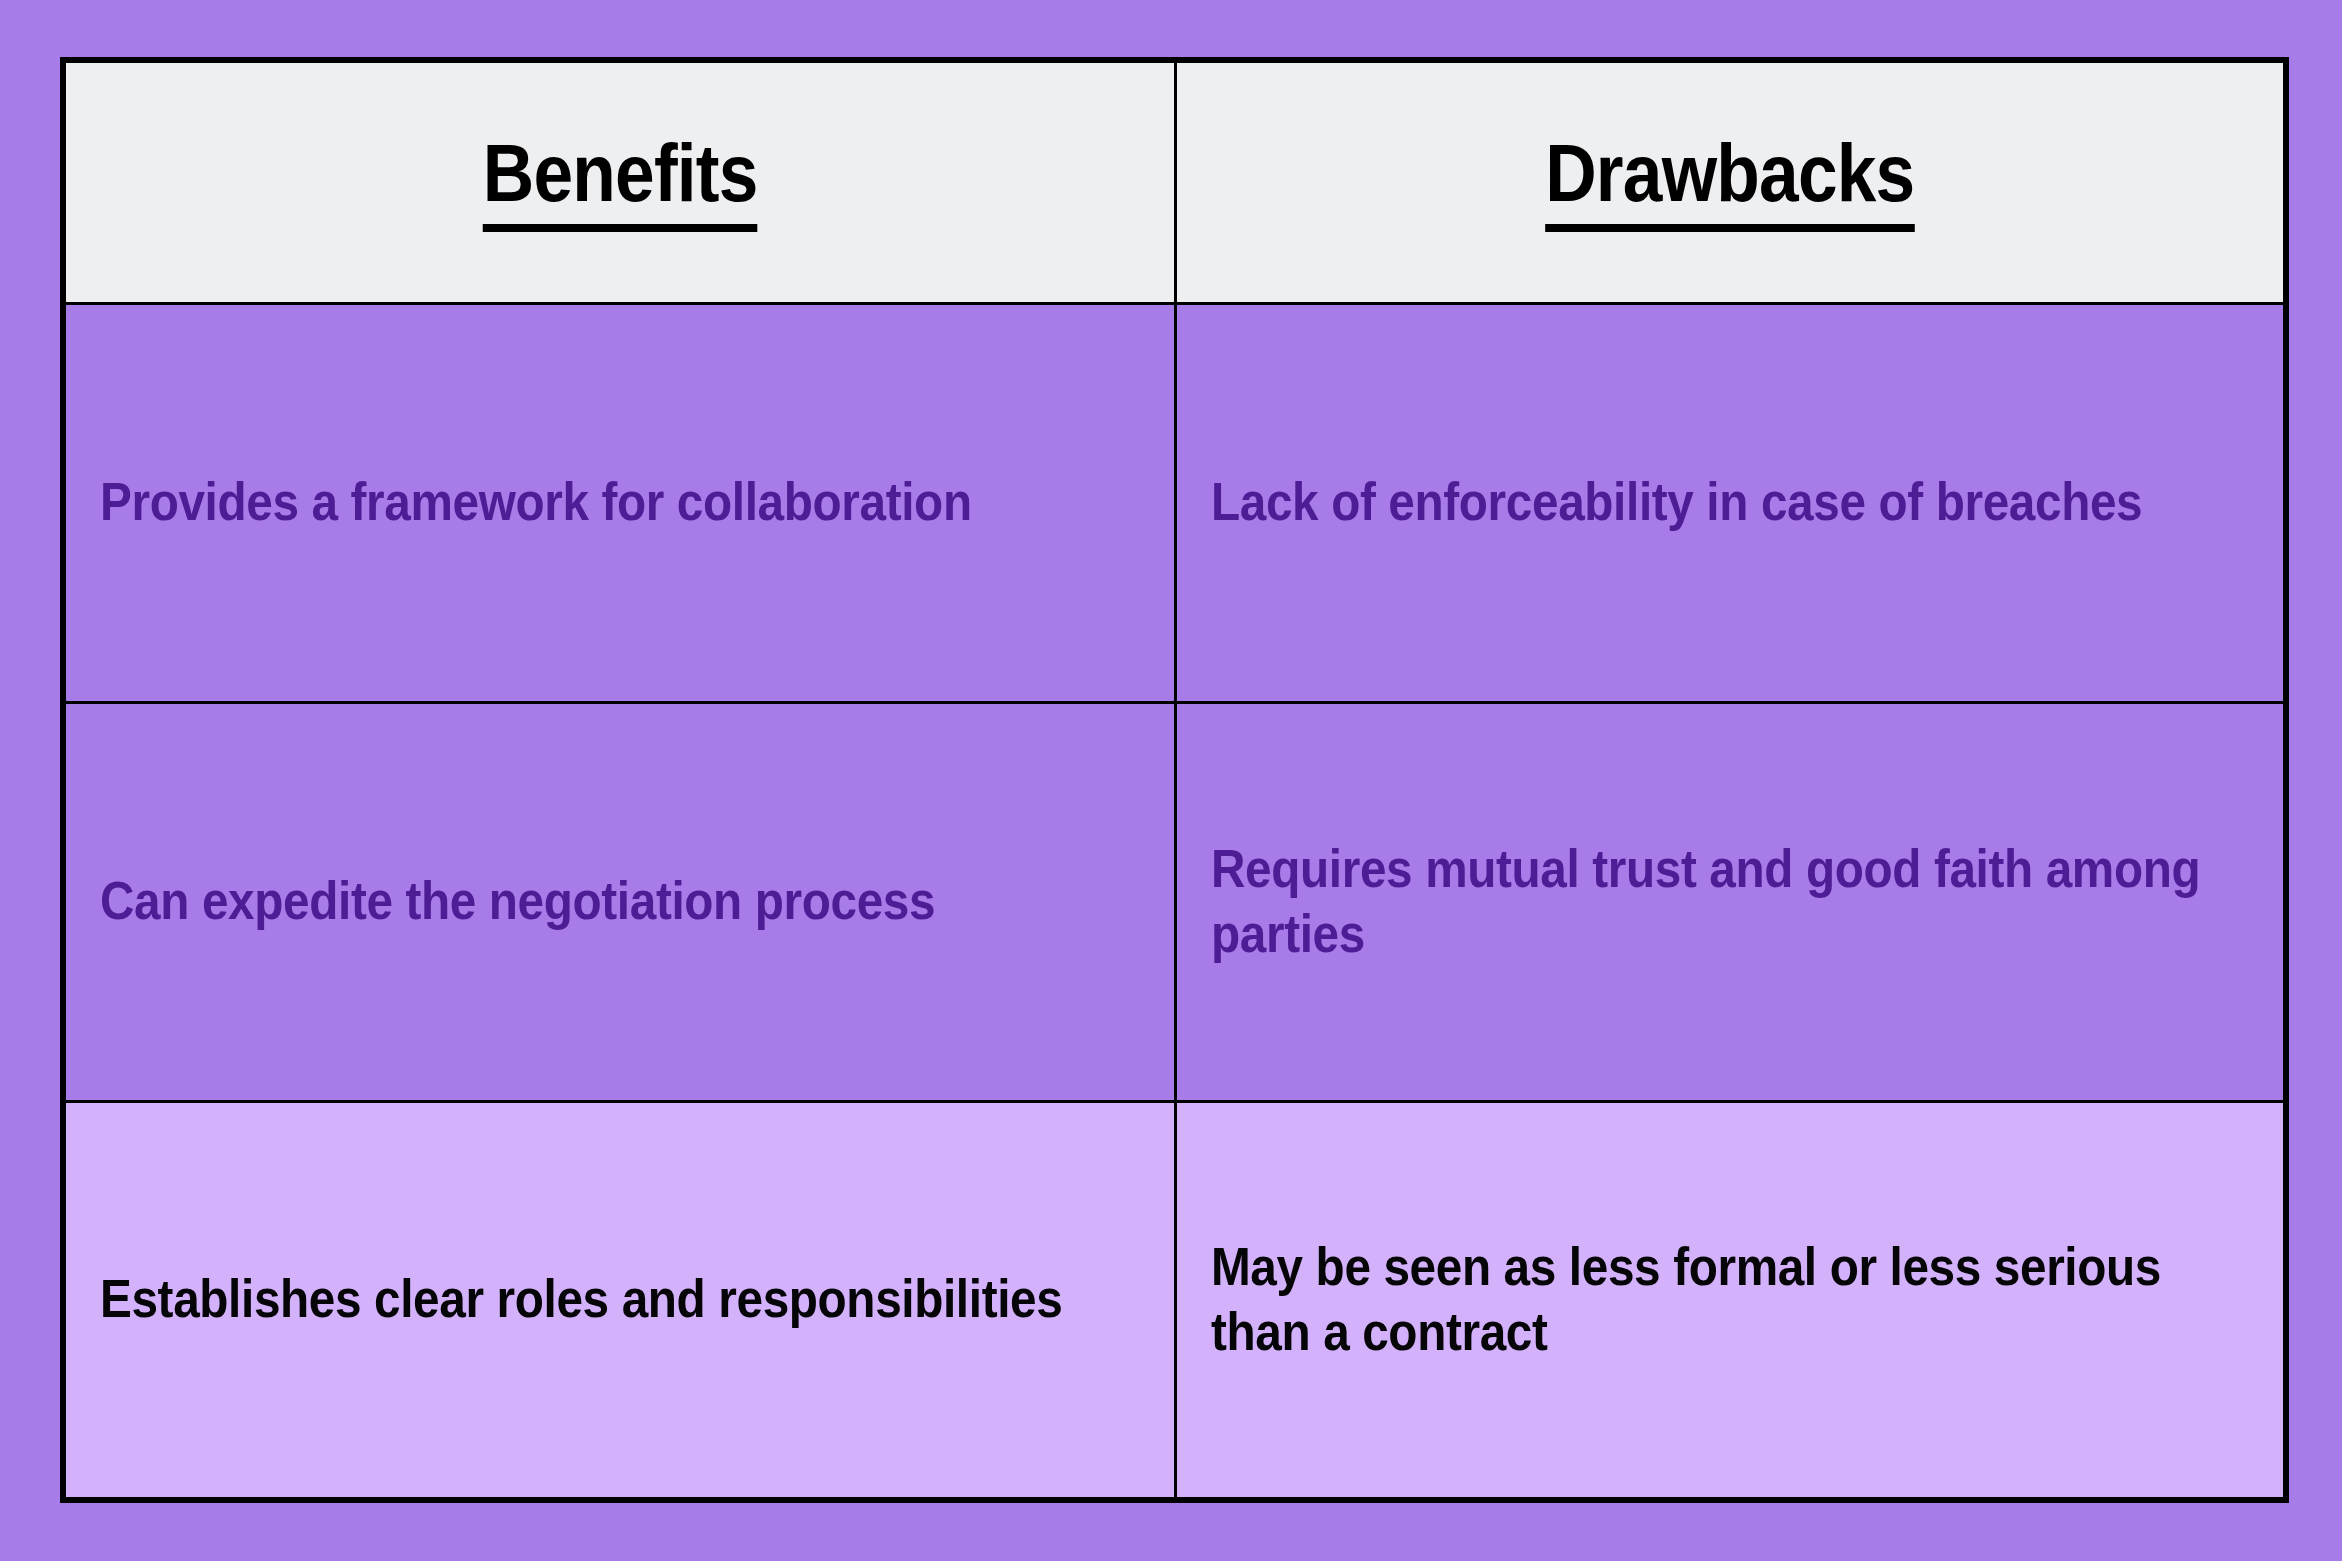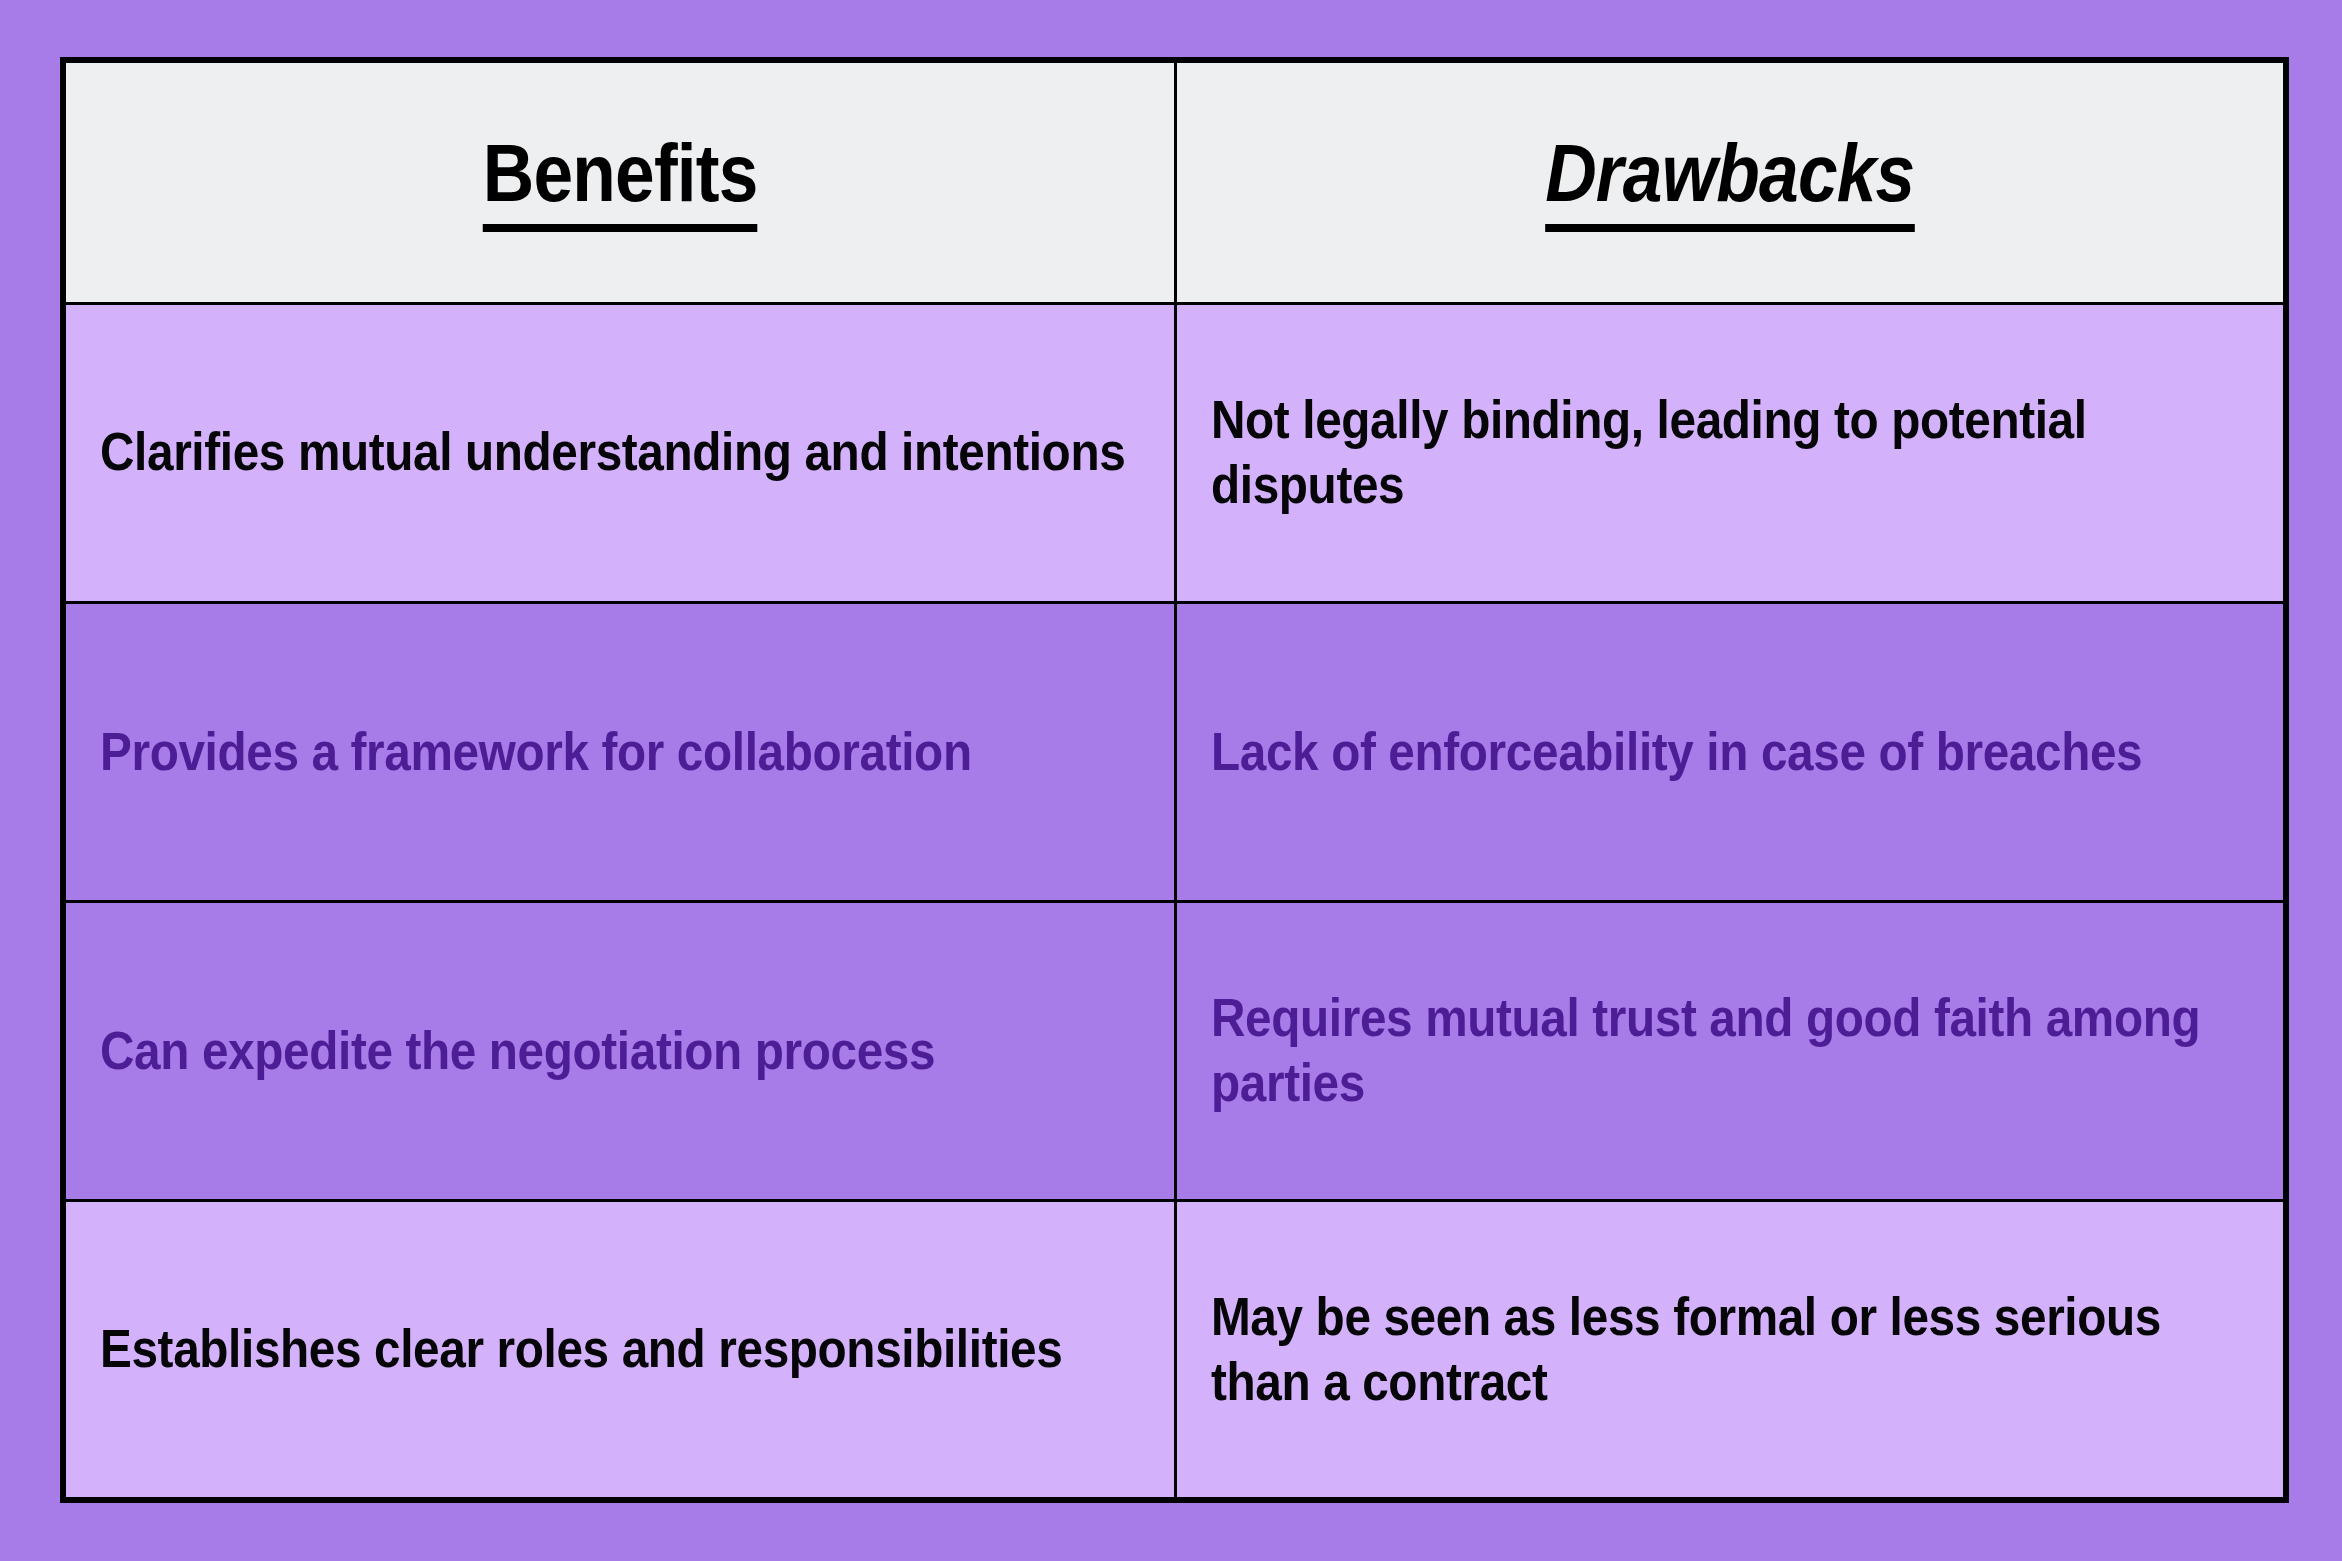--- a/index.html
+++ b/index.html
@@ -88,21 +88,21 @@
     color: #060608;
   }
   .row-dark td {
     background: #a87ce8;
     color: #4c1d95;
   }
 
   .comparison-table td.col-left  { border-left: none; }
   .comparison-table td.col-right { border-right: none; }
   .comparison-table th.col-left  { border-left: none; }
-  .comparison-table th.col-right { border-right: none; font-style: italic; }
+  .comparison-table th.col-right { border-right: none; }
   .body-row:last-child td { border-bottom: none; }
 </style>
 </head>
 <body>
 
 <div id="page">
 
   <table class="comparison-table">
     <colgroup>
       <col class="c1">
@@ -113,28 +113,20 @@
         <th class="col-left">
           <span class="header-title">Benefits</span>
         </th>
         <th class="col-right">
           <span class="header-title">Drawbacks</span>
         </th>
       </tr>
     </thead>
     <tbody>
 
-      <tr class="body-row row-light">
-        <td class="col-left">
-          <span class="cell-text">Clarifies mutual understanding and intentions</span>
-        </td>
-        <td class="col-right">
-          <span class="cell-text">Not legally binding, leading to potential disputes</span>
-        </td>
-      </tr>
 
       <tr class="body-row row-dark">
         <td class="col-left">
           <span class="cell-text">Provides a framework for collaboration</span>
         </td>
         <td class="col-right">
           <span class="cell-text">Lack of enforceability in case of breaches</span>
         </td>
       </tr>
 

